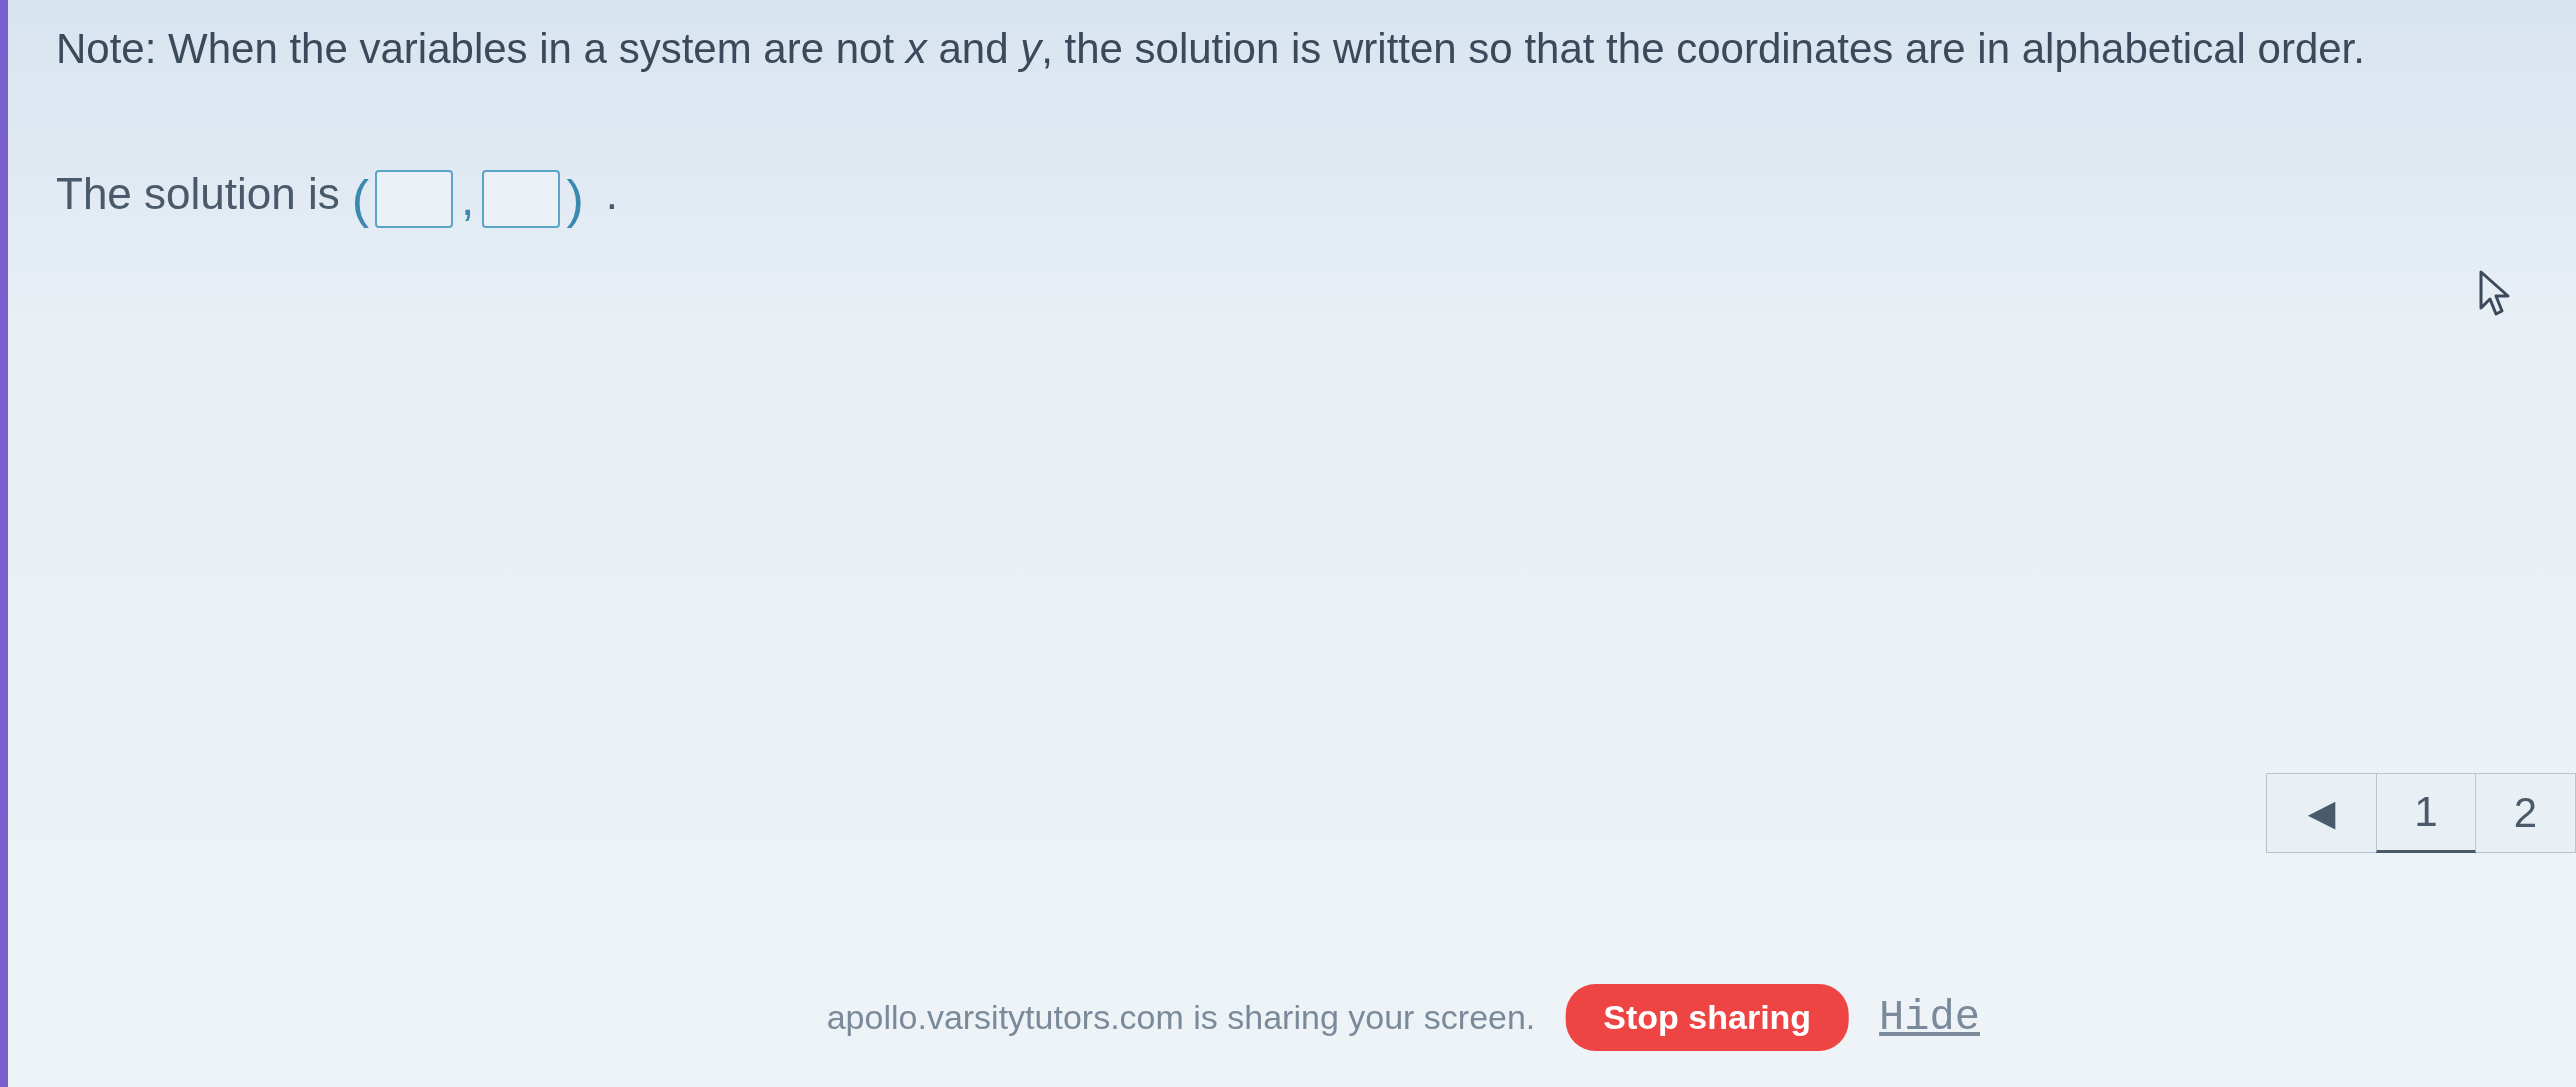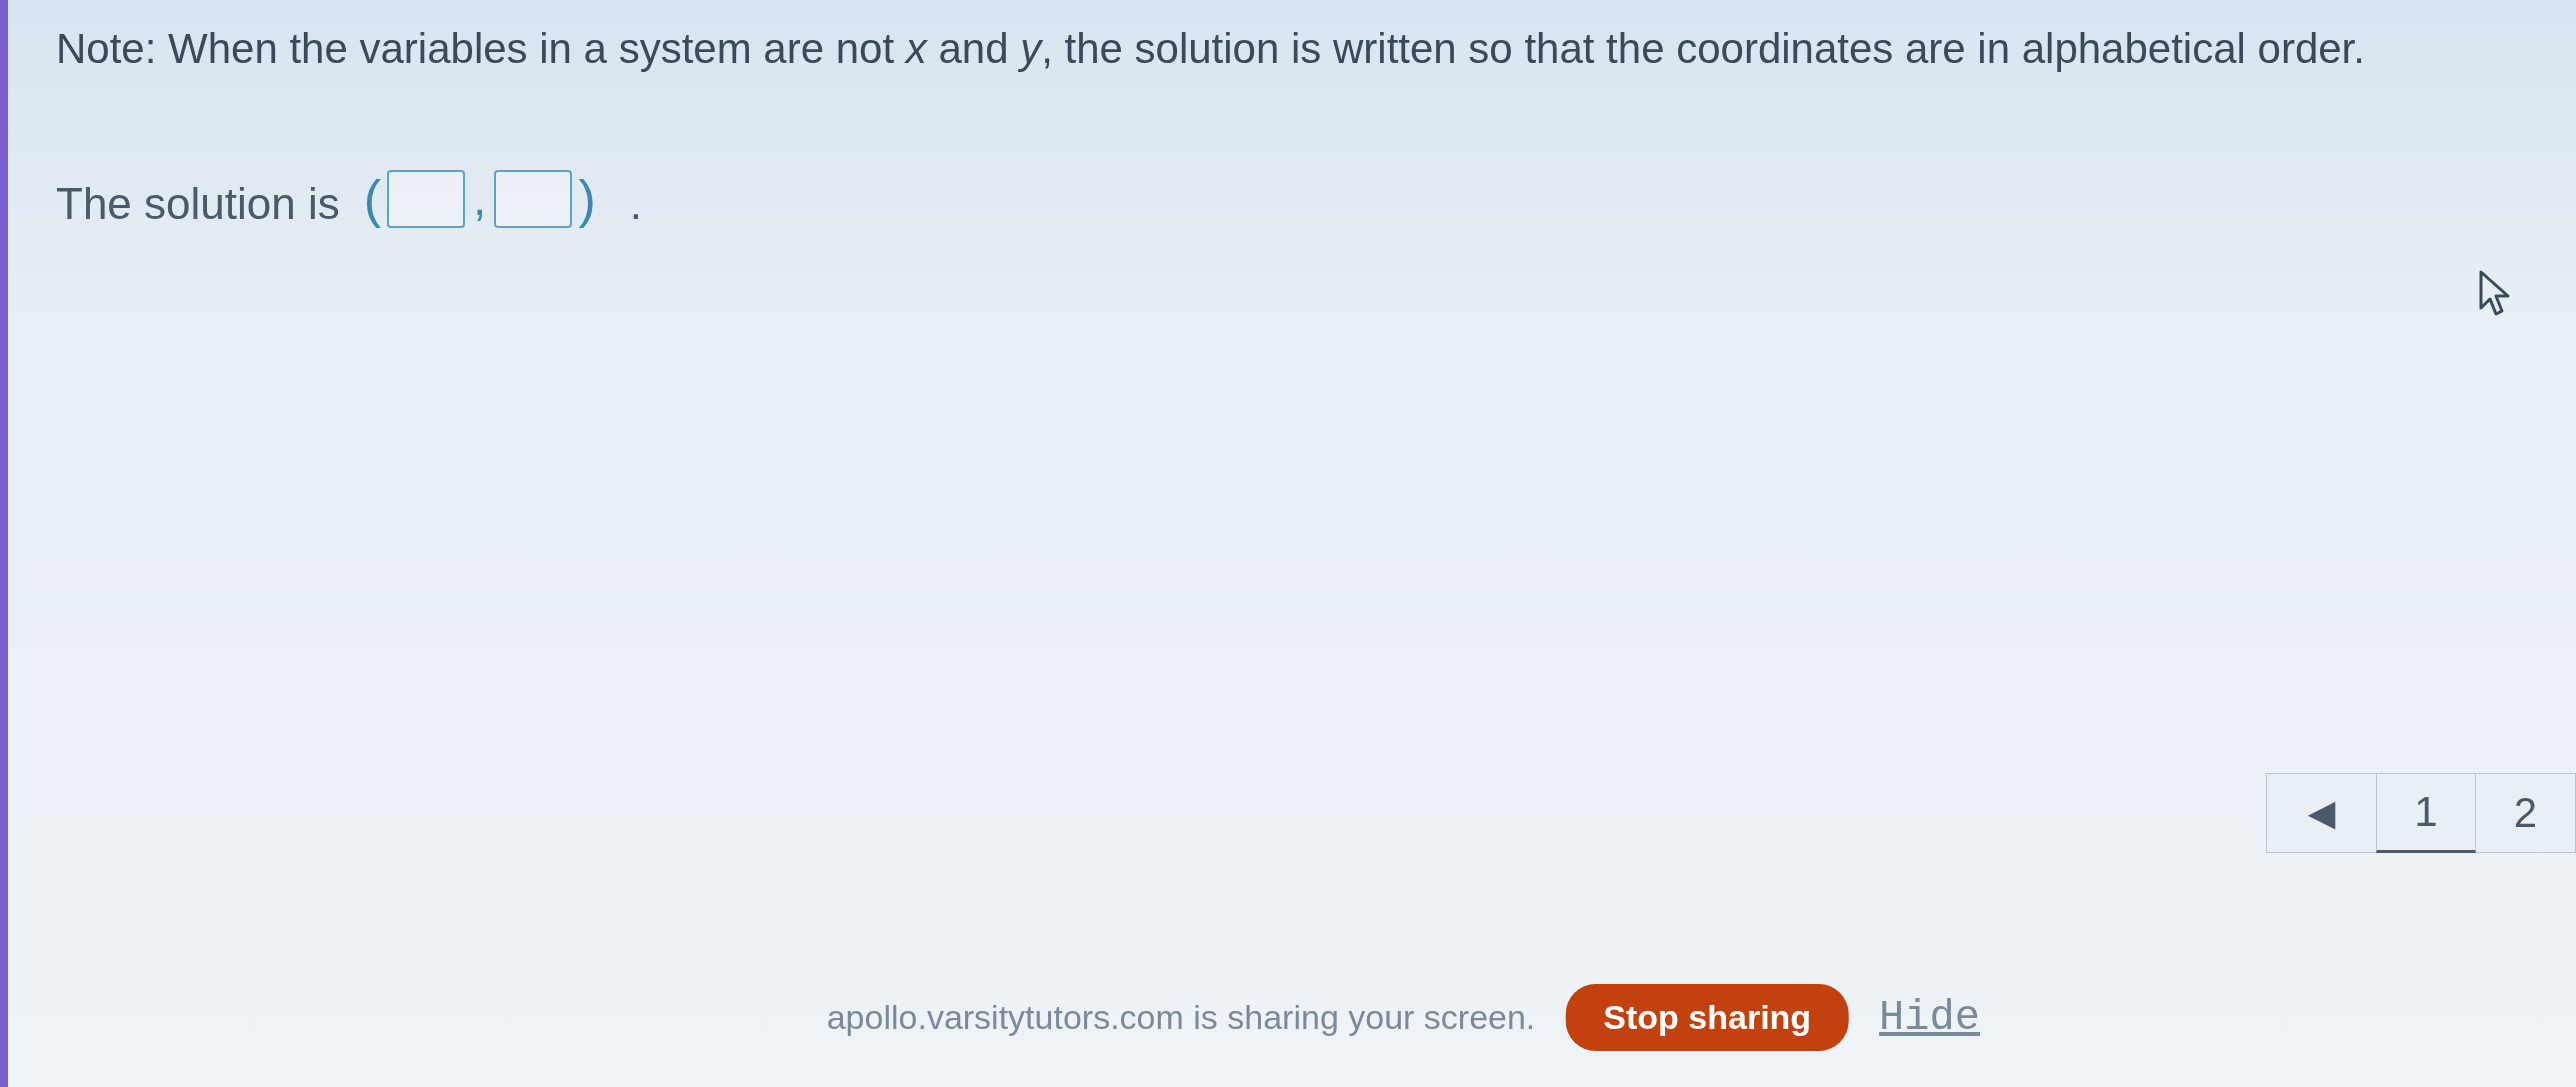--- a/index.html
+++ b/index.html
@@ -32,22 +32,22 @@
       line-height: 1.4;
       margin-bottom: 90px;
     }
     .note-text .italic {
       font-style: italic;
     }
     .solution-line {
       font-size: 44px;
       color: #4a5a6a;
       display: flex;
-      align-items: flex-end;
-      gap: 24px;
+      align-items: flex-start;
+      gap: 12px;
     }
     .solution-group {
       display: inline-flex;
       align-items: center;
       font-size: 50px;
       color: #3a8ab0;
       gap: 6px;
     }
     .paren {
       color: #3a8ab0;
@@ -120,21 +120,21 @@
       transform: translateX(-40%);
       display: flex;
       align-items: center;
       gap: 30px;
       font-size: 34px;
     }
     .sharing-text {
       color: #7a8a9a;
     }
     .stop-sharing-btn {
-      background: #c2410c;
+      background: #ef4444;
       color: #fff;
       border: none;
       border-radius: 30px;
       padding: 14px 38px;
       font-size: 34px;
       font-weight: 600;
       cursor: pointer;
     }
     .hide-link {
       color: #7a8a9a;

